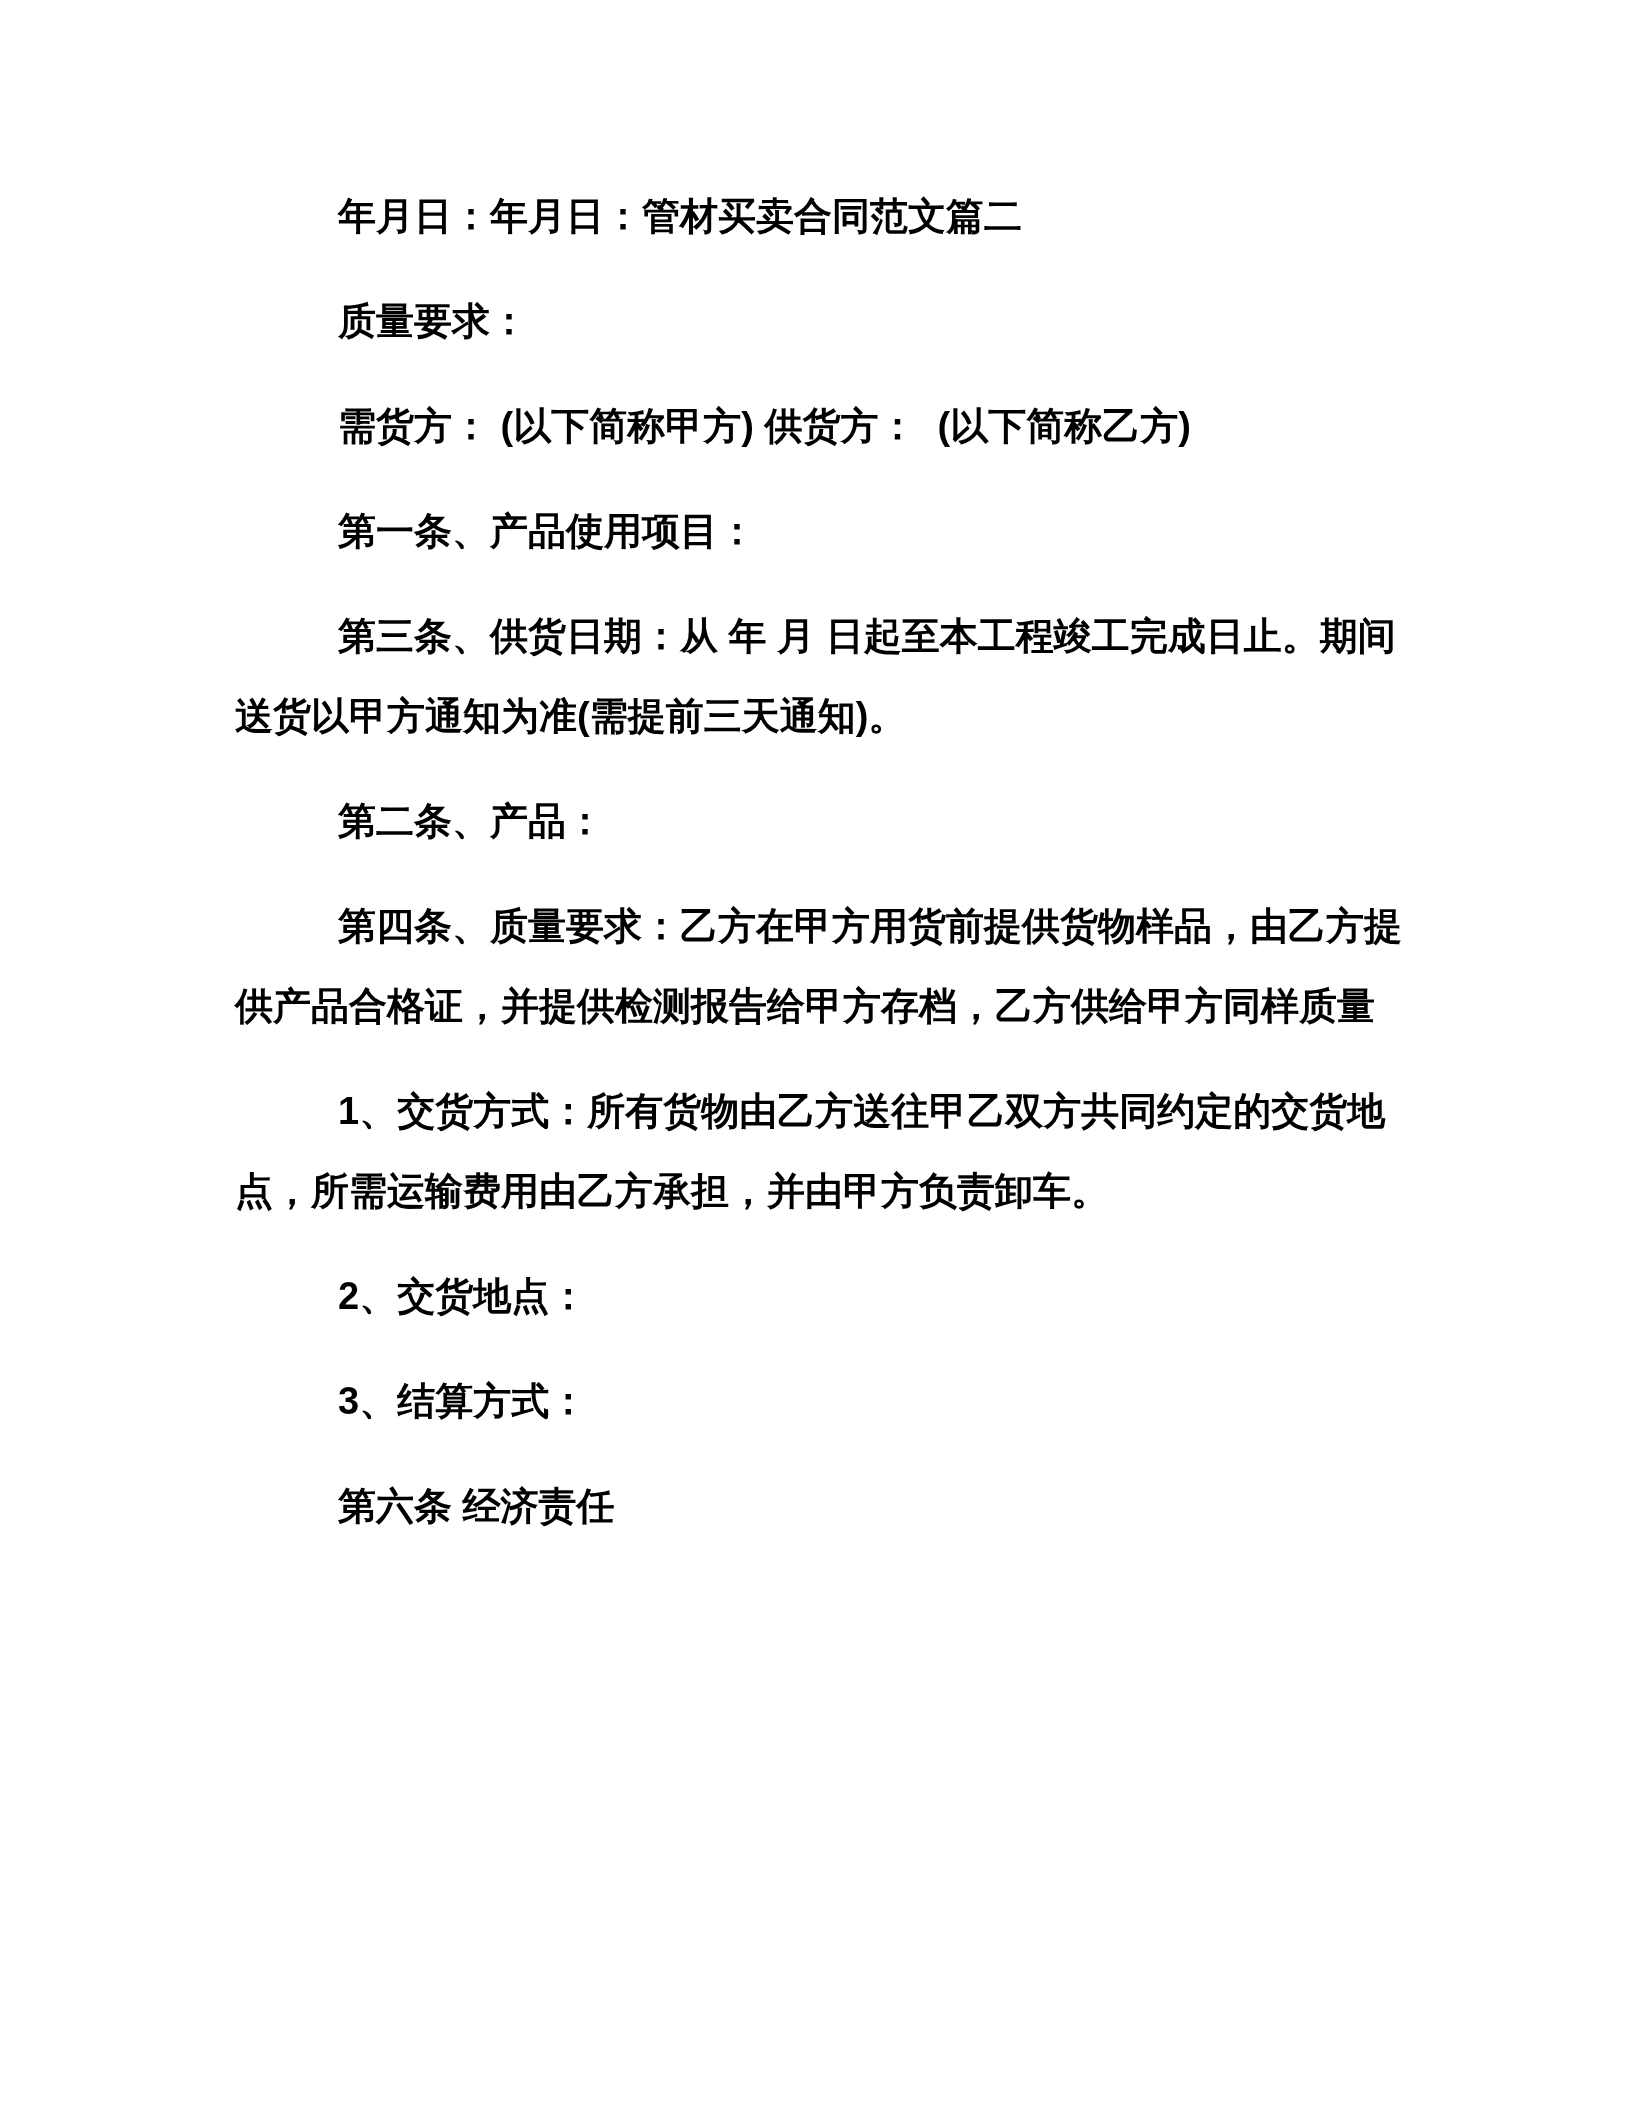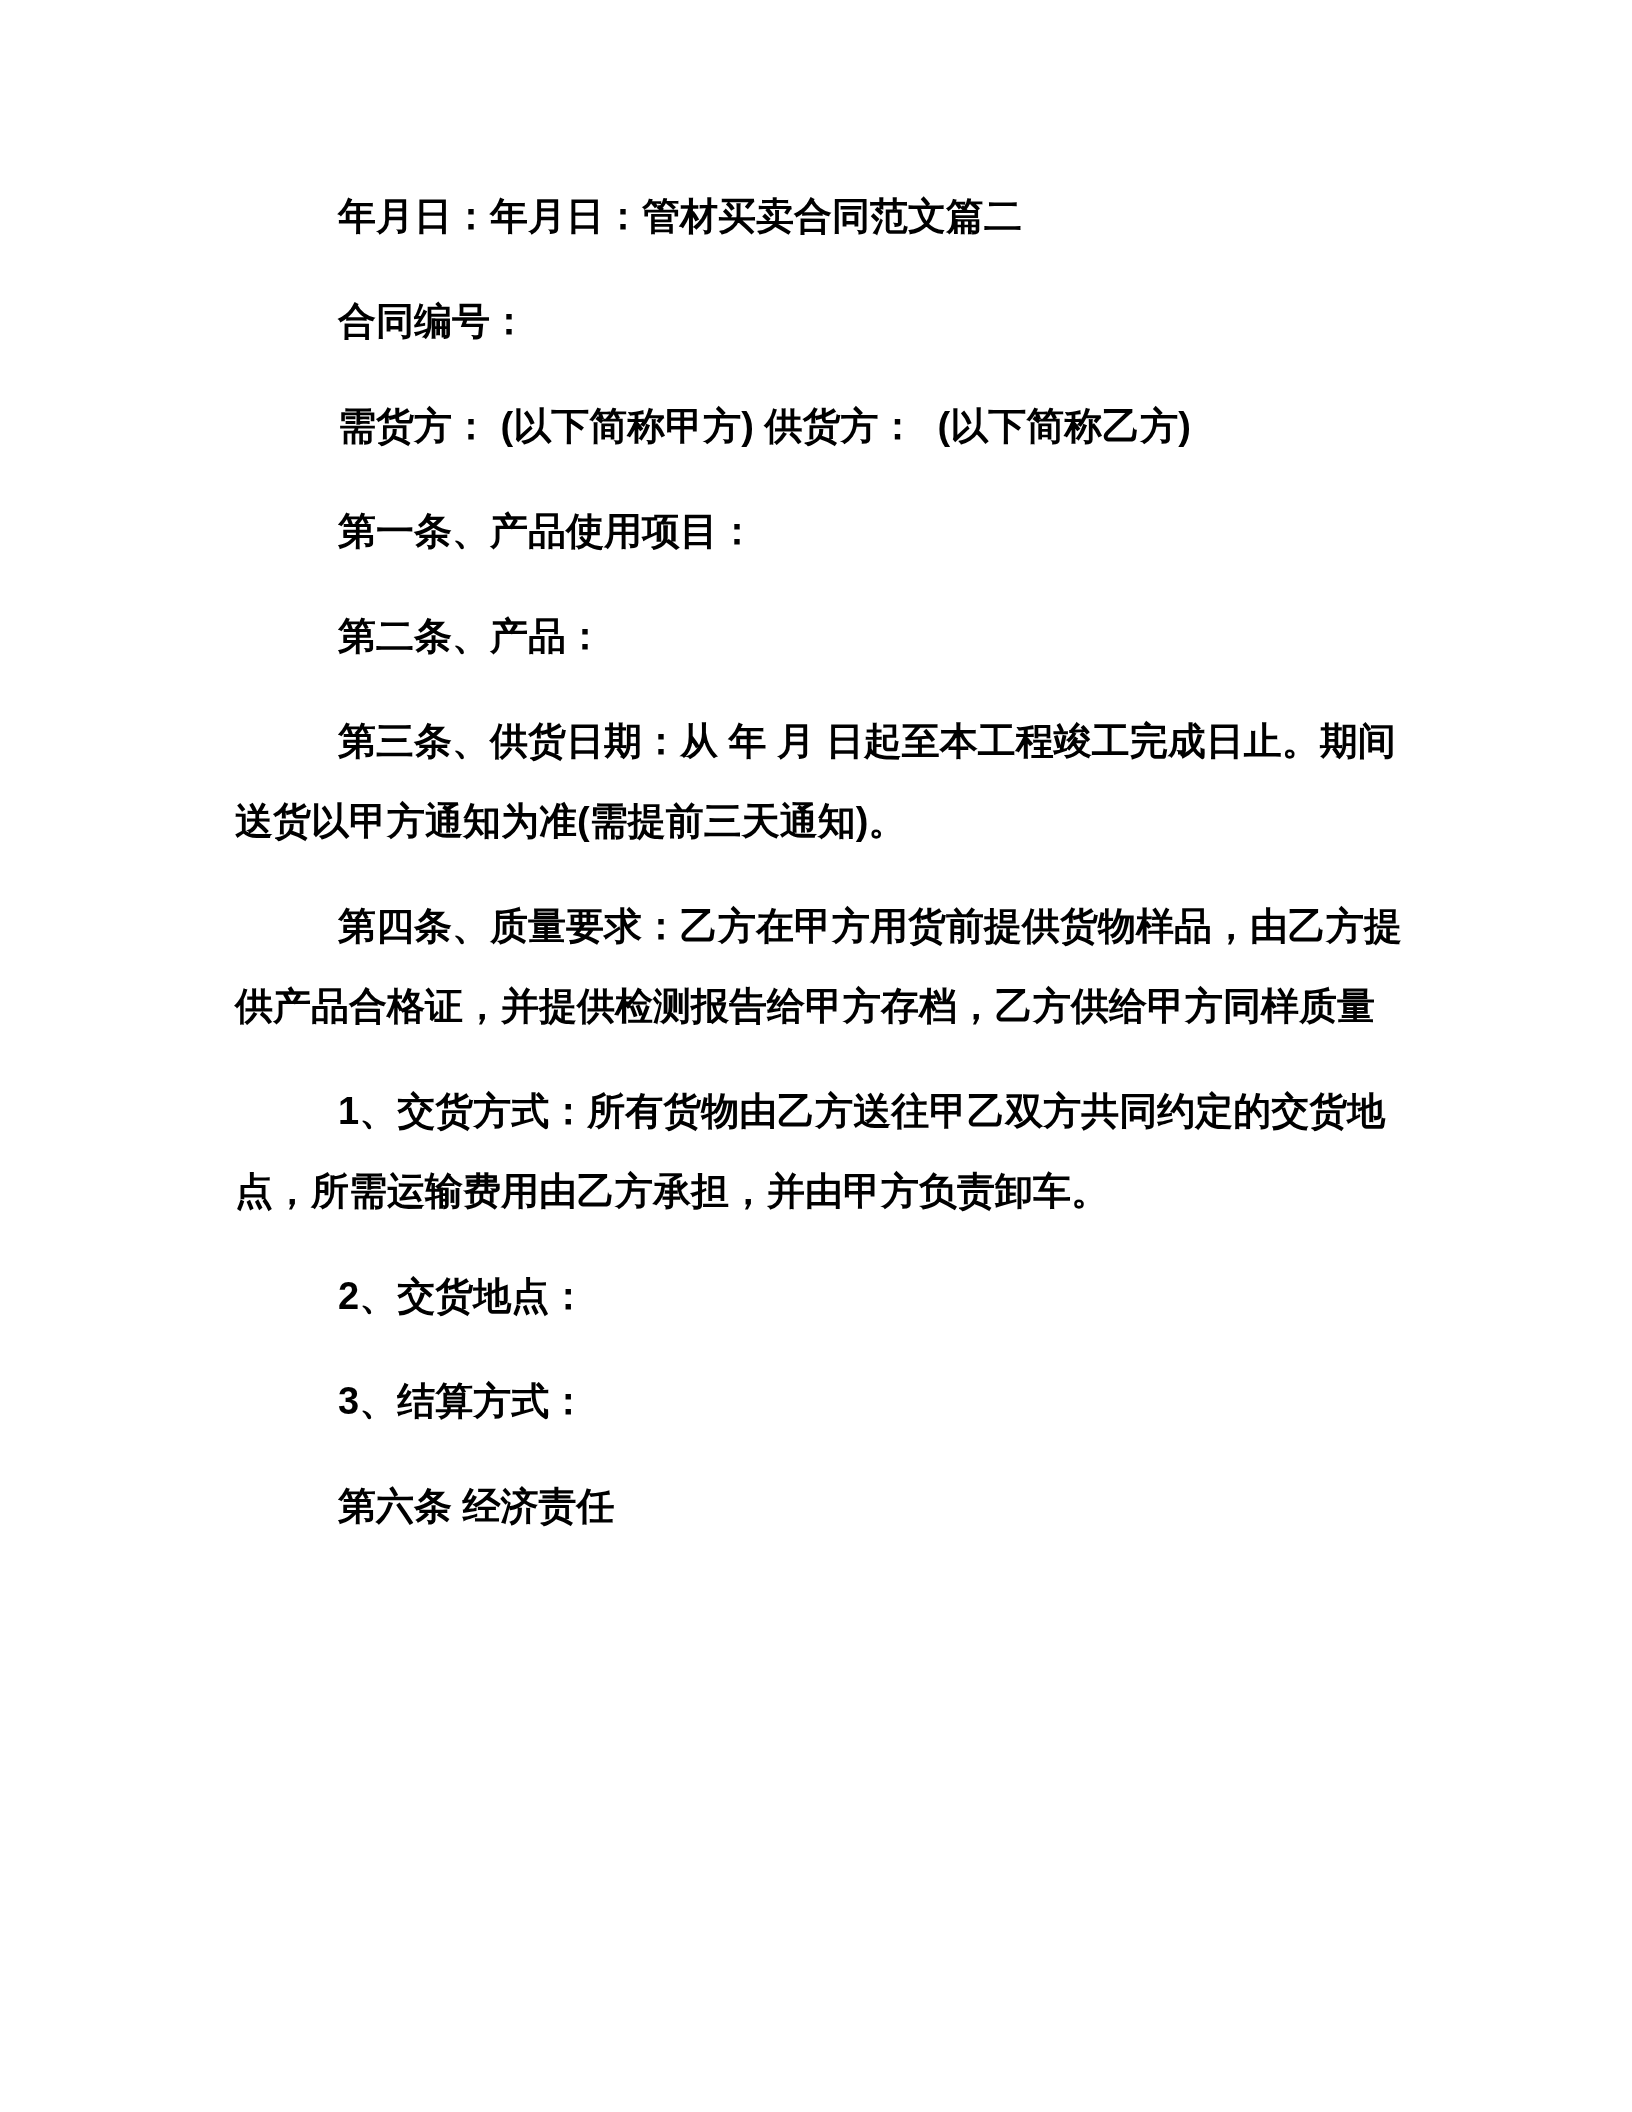--- a/index.html
+++ b/index.html
@@ -41,39 +41,39 @@
 </head>
 <body>
 
 <div class="page">
 
   <p class="doc-para">
     <span class="line first">年月日：年月日：管材买卖合同范文篇二</span>
   </p>
 
   <p class="doc-para">
-    <span class="line first">合同编号：</span>
+    <span class="line first">质量要求：</span>
   </p>
 
   <p class="doc-para">
     <span class="line first">需货方： (以下简称甲方) 供货方：  (以下简称乙方)</span>
   </p>
 
 
   <p class="doc-para">
     <span class="line first">第一条、产品使用项目：</span>
   </p>
 
   <p class="doc-para">
-    <span class="line first">第二条、产品：</span>
+    <span class="line first">第三条、供货日期：从 年 月 日起至本工程竣工完成日止。期间</span>
+    <span class="line">送货以甲方通知为准(需提前三天通知)。</span>
   </p>
 
   <p class="doc-para">
-    <span class="line first">第三条、供货日期：从 年 月 日起至本工程竣工完成日止。期间</span>
-    <span class="line">送货以甲方通知为准(需提前三天通知)。</span>
+    <span class="line first">第二条、产品：</span>
   </p>
 
   <p class="doc-para">
     <span class="line first">第四条、质量要求：乙方在甲方用货前提供货物样品，由乙方提</span>
     <span class="line">供产品合格证，并提供检测报告给甲方存档，乙方供给甲方同样质量</span>
   </p>
 
 
   <p class="doc-para">
     <span class="line first">1、交货方式：所有货物由乙方送往甲乙双方共同约定的交货地</span>

